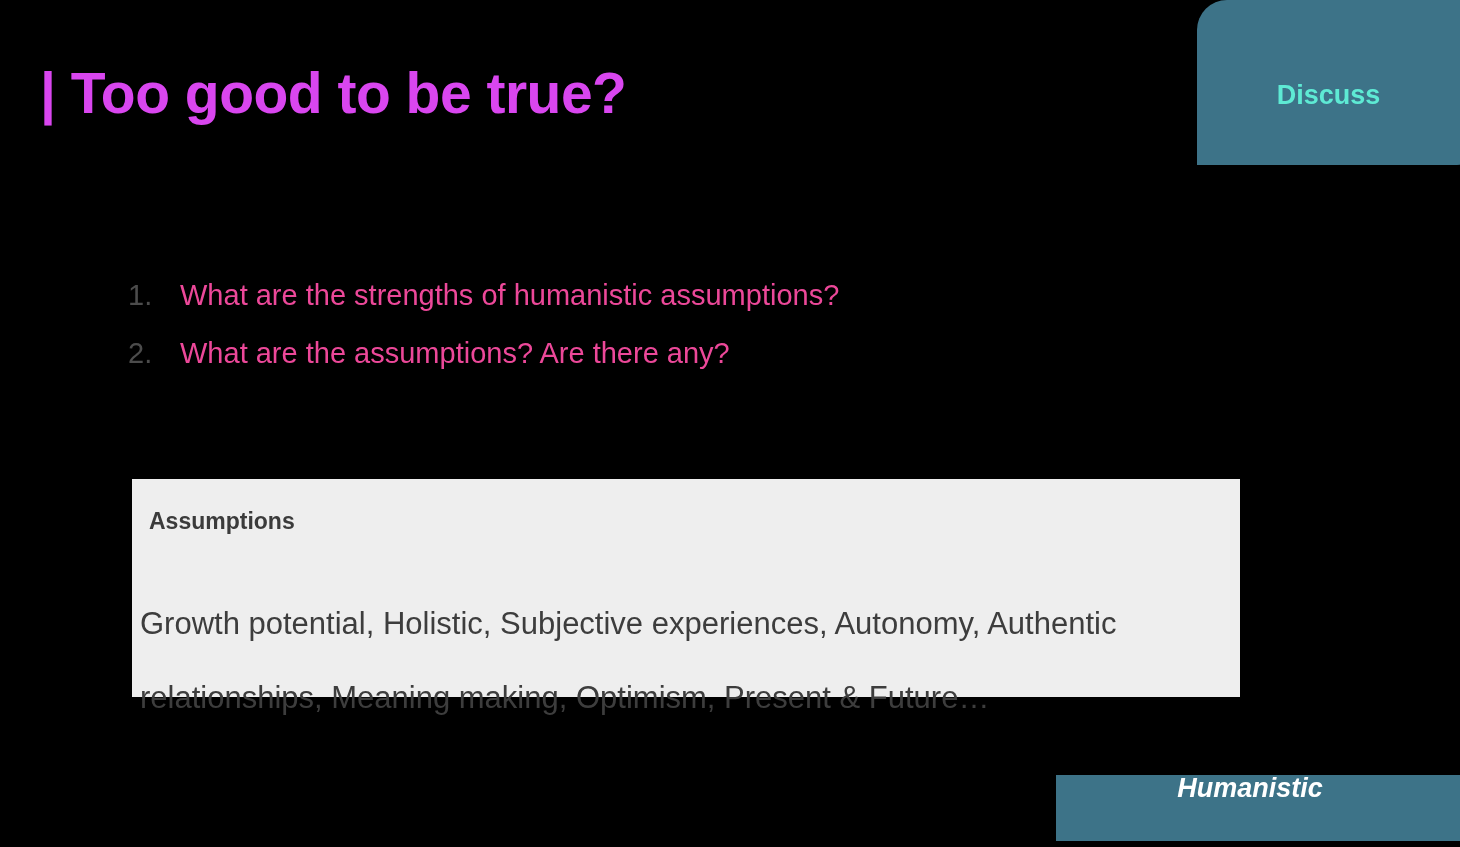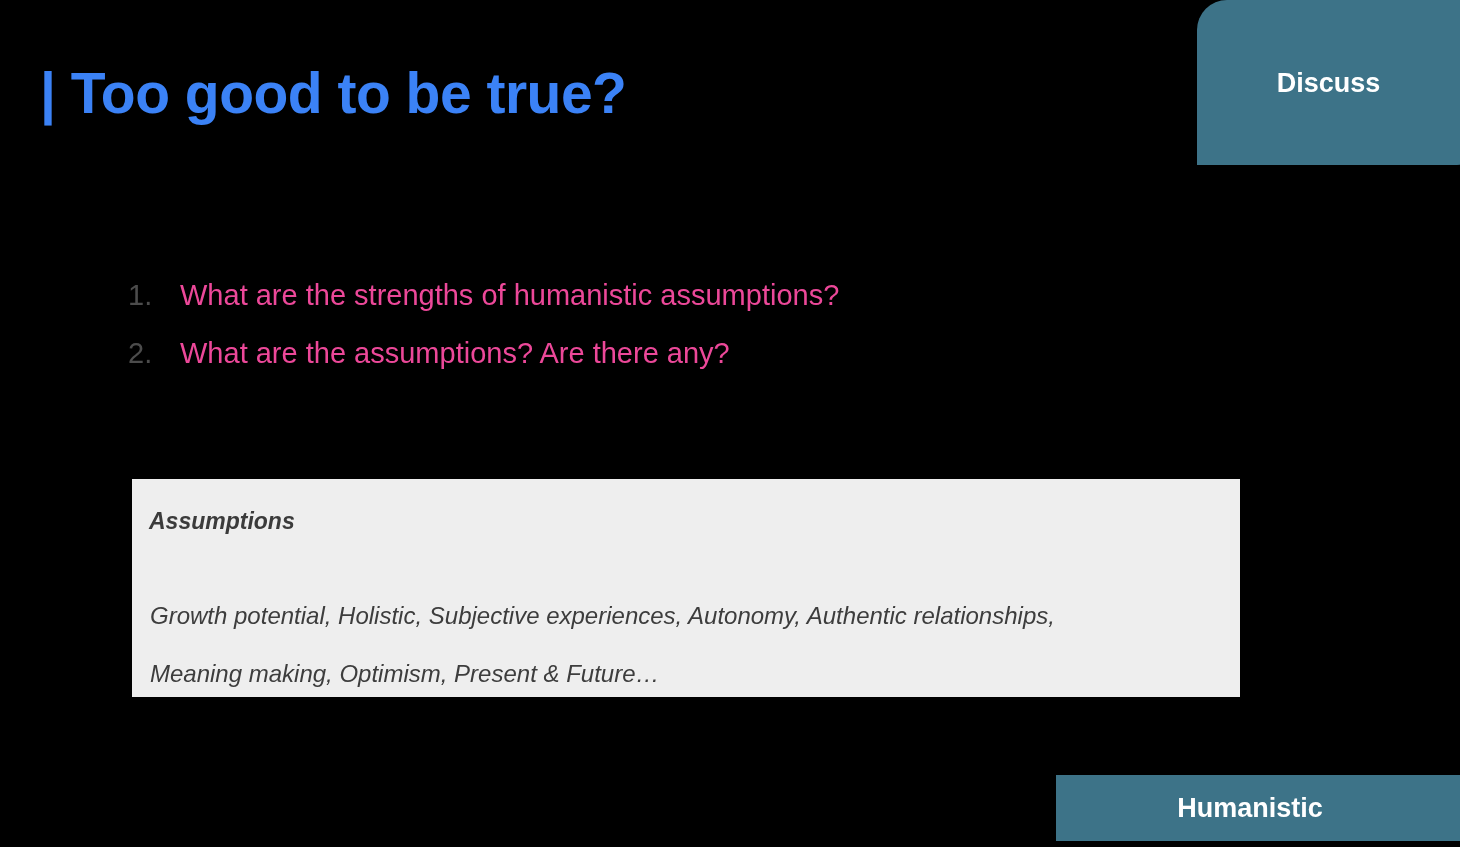--- a/index.html
+++ b/index.html
@@ -19,45 +19,45 @@
   }
 
   
   .title {
     position: absolute;
     left: 40px;
     top: 61px;
     font-size: 57px;
     font-weight: 700;
     letter-spacing: -0.5px;
-    color: #3b82f6;
+    color: #d946ef;
     white-space: nowrap;
     line-height: 1.15;
   }
 
   
   .discuss-badge {
     position: absolute;
     left: 1197px;
     top: 0px;
     width: 290px;
     height: 165px;
     background: #3d7388;
     border-top-left-radius: 30px;
     border-bottom-right-radius: 30px;
     border-top-right-radius: 0px;
     border-bottom-left-radius: 0px;
   }
   .discuss-label {
     position: absolute;
     left: 0;
-    top: 70px;
+    top: 82px;
     width: 263px;
     text-align: center;
-    color: #ffffff;
+    color: #5eead4;
     font-size: 27px;
     font-weight: 700;
     line-height: 1;
   }
 
   
   .question-list {
     position: absolute;
     left: 128px;
     top: 277px;
@@ -85,52 +85,51 @@
   }
 
   
   .assumptions-panel {
     position: absolute;
     left: 132px;
     top: 479px;
     width: 1108px;
     height: 218px;
     background: #eeeeee;
-    font-style: italic;
   }
   .assumptions-heading {
     position: absolute;
     left: 17px;
     top: 31px;
     font-size: 23px;
     font-weight: 700;
     color: #3b3b3b;
     line-height: 1;
   }
   .assumptions-body {
     position: absolute;
-    left: 18px;
+    left: 8px;
     top: 108px;
     width: 1000px;
-    font-size: 24px;
+    font-size: 31px;
     line-height: 2.4;
     color: #3d3d3d;
   }
 
   
   .humanistic-badge {
     position: absolute;
     left: 1056px;
     top: 775px;
     width: 404px;
     height: 66px;
     background: #3d7388;
     display: flex;
-    align-items: center;
     justify-content: center;
+    font-style: italic;
   }
   .humanistic-label {
     color: #ffffff;
     font-size: 27px;
     font-weight: 700;
     line-height: 1;
     padding-right: 16px;
   }
 </style>
 </head>

